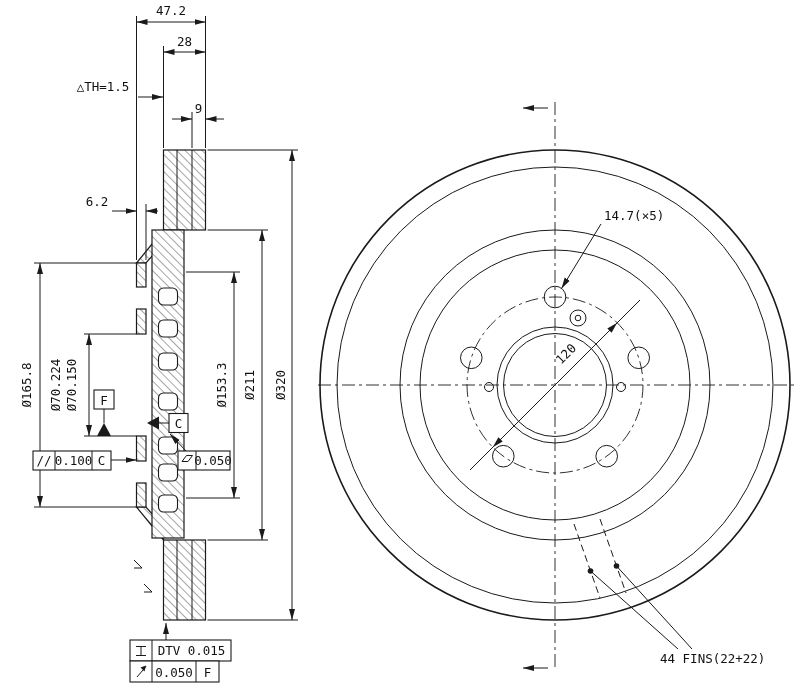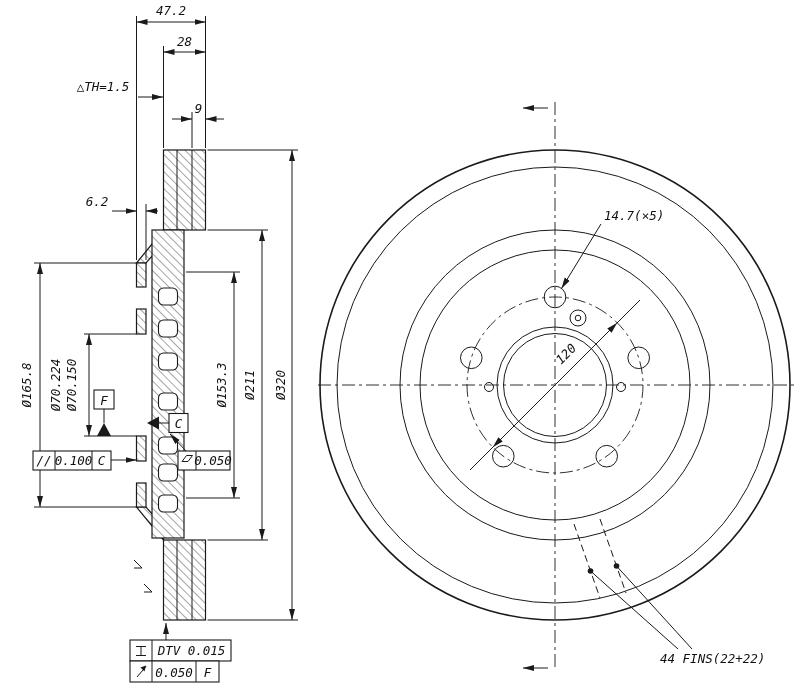--- a/index.html
+++ b/index.html
@@ -1,17 +1,17 @@
 <!DOCTYPE html>
 <html><head>
 <meta charset="utf-8">
 <style>
   html,body{margin:0;padding:0;background:#fff;}
   .stage{position:relative;width:800px;height:693px;background:#fff;overflow:hidden;
-         font-family:"DejaVu Sans Mono","DejaVu Sans",monospace;font-style:italic;}
+         font-family:"DejaVu Sans Mono","DejaVu Sans",monospace;}
   svg{position:absolute;left:0;top:0;}
   svg text{font-family:"DejaVu Sans Mono","DejaVu Sans",monospace;font-size:12.5px;fill:#111;}
   .thin{stroke:#1a1a1a;stroke-width:1;fill:none;}
   .thick{stroke:#1a1a1a;stroke-width:1.6;fill:none;}
   .cl{stroke:#1a1a1a;stroke-width:.9;fill:none;stroke-dasharray:13 4 3 4;}
   .dash{stroke:#1a1a1a;stroke-width:1;fill:none;stroke-dasharray:7 4;}
   .hatch{fill:url(#hatchp);stroke:#1a1a1a;stroke-width:1.2;}
   .hole{fill:#fff;stroke:#1a1a1a;stroke-width:1.1;}
   .fcf{fill:#fff;stroke:#1a1a1a;stroke-width:1.1;}
   .arrfill{fill:#1a1a1a;stroke:none;}

